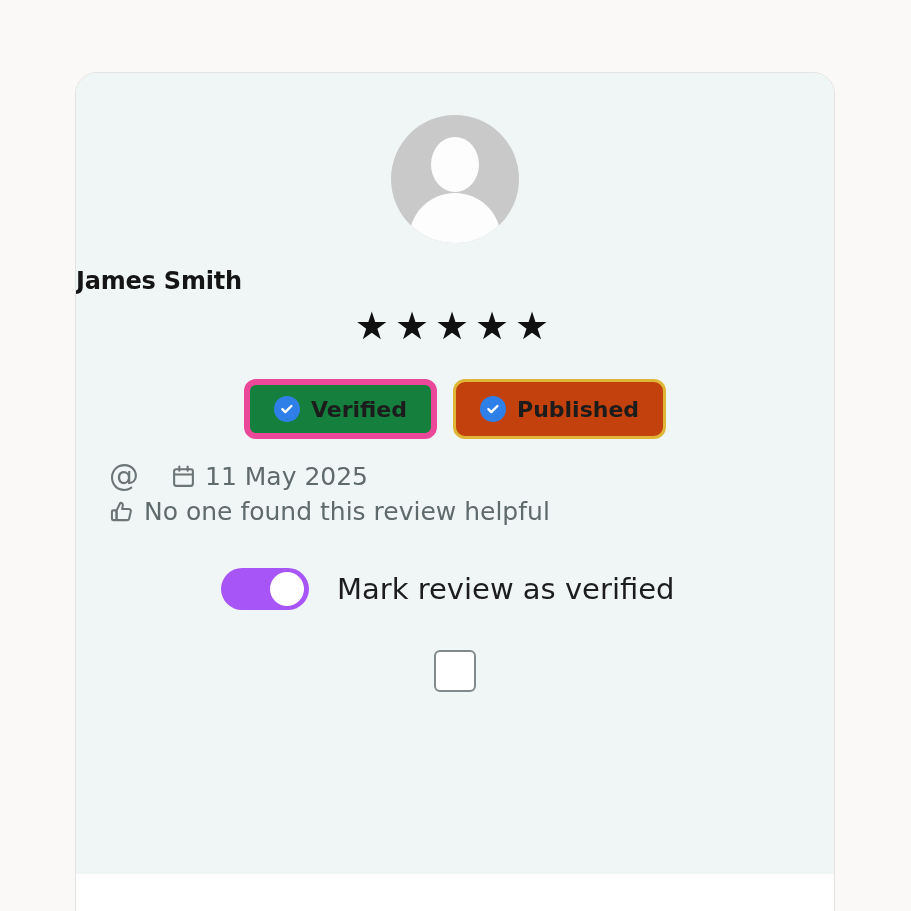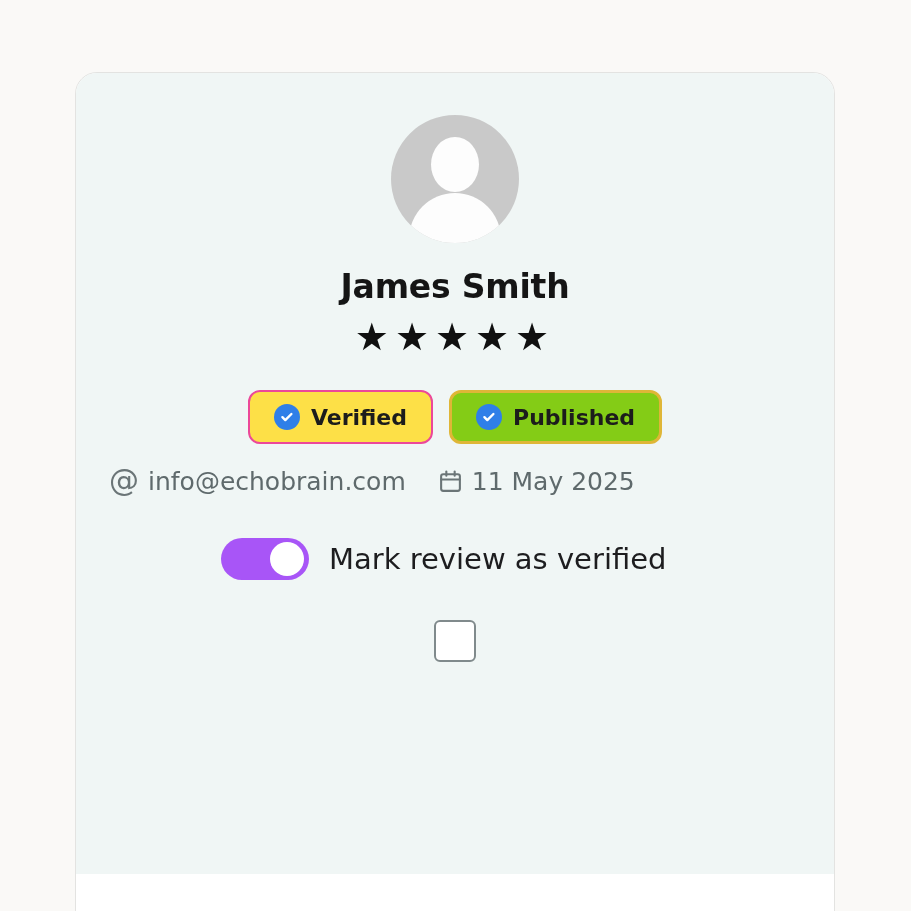--- a/index.html
+++ b/index.html
@@ -65,22 +65,22 @@
     top: 78px;
     transform: translateX(-50%);
     width: 92px;
     height: 80px;
     border-radius: 46px 46px 0 0;
     background: #fdfdfd;
   }
 
   
   .reviewer-name {
-    text-align: center;
-    font-size: 33px;
+    text-align: left;
+    font-size: 24px;
     font-weight: bold;
     color: #151515;
     margin-top: 24px;
     letter-spacing: -0.2px;
   }
 
   
   .stars {
     text-align: center;
     margin-top: 12px;
@@ -102,26 +102,26 @@
     display: flex;
     align-items: center;
     gap: 11px;
     padding: 11px 24px;
     border-radius: 12px;
     font-size: 22px;
     font-weight: bold;
     box-sizing: border-box;
   }
   .badge-verified {
-    background: #fde047;
-    border: 2px solid #ec4899;
+    background: #15803d;
+    border: 6px solid #ec4899;
     color: #1c1c1c;
   }
   .badge-published {
-    background: #84cc16;
+    background: #c2410c;
     border: 3px solid #dfb637;
     color: #1c1c1c;
   }
   .check-icon {
     width: 26px;
     height: 26px;
     border-radius: 50%;
     background: #2f7fe8;
     display: inline-flex;
     align-items: center;
@@ -159,21 +159,21 @@
   }
 
   
   .toggles {
     margin-top: 42px;
     padding-left: 145px;
   }
   .toggle-row {
     display: flex;
     align-items: center;
-    gap: 20px;
+    gap: 28px;
     margin-bottom: 14px;
   }
   .switch {
     width: 88px;
     height: 42px;
     border-radius: 21px;
     background: #a855f7;
     position: relative;
     flex: none;
   }
@@ -250,33 +250,41 @@
         </span>
         <span>Published</span>
       </div>
 
     </div>
 
     <div class="meta">
 
       <div class="meta-row">
         <span class="meta-icon at-glyph">@</span>
-        <span>info@echobrain.com</span>
         <span class="meta-gap"></span>
         <span class="meta-icon">
           <svg width="25" height="25" viewBox="0 0 24 24" fill="none" stroke="#6b7577" stroke-width="2" stroke-linecap="round" stroke-linejoin="round">
             <rect x="3" y="5" width="18" height="16" rx="2"></rect>
             <line x1="3" y1="10" x2="21" y2="10"></line>
             <line x1="8" y1="2.5" x2="8" y2="6.5"></line>
             <line x1="16" y1="2.5" x2="16" y2="6.5"></line>
           </svg>
         </span>
         <span>11 May 2025</span>
       </div>
 
+      <div class="meta-row">
+        <span class="meta-icon">
+          <svg width="26" height="26" viewBox="0 0 24 24" fill="none" stroke="#6b7577" stroke-width="1.9" stroke-linecap="round" stroke-linejoin="round">
+            <path d="M7 10.5 L10.5 3.5 C12.2 3.5 13 4.7 12.7 6.2 L12.1 9.3 L18.3 9.3 C19.6 9.3 20.4 10.4 20.1 11.6 L18.7 17.6 C18.5 18.7 17.6 19.5 16.5 19.5 L7 19.5 Z"></path>
+            <rect x="2.7" y="10.5" width="4.3" height="9" rx="1.2"></rect>
+          </svg>
+        </span>
+        <span>No one found this review helpful</span>
+      </div>
 
     </div>
 
     <div class="toggles">
 
       <div class="toggle-row">
         <div class="switch">
           <div class="knob"></div>
         </div>
         <div class="toggle-label">Mark review as verified</div>

